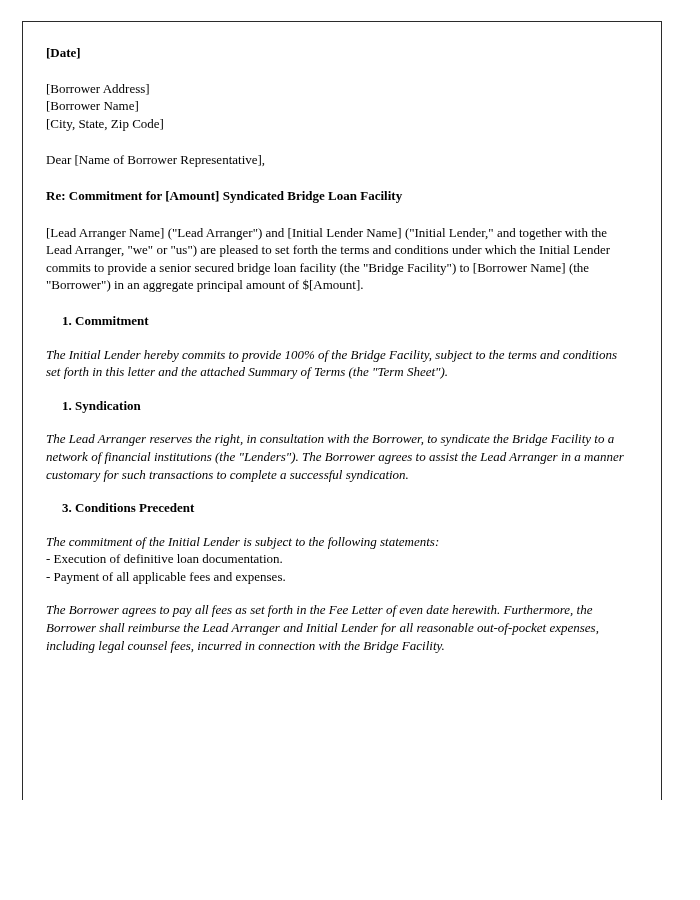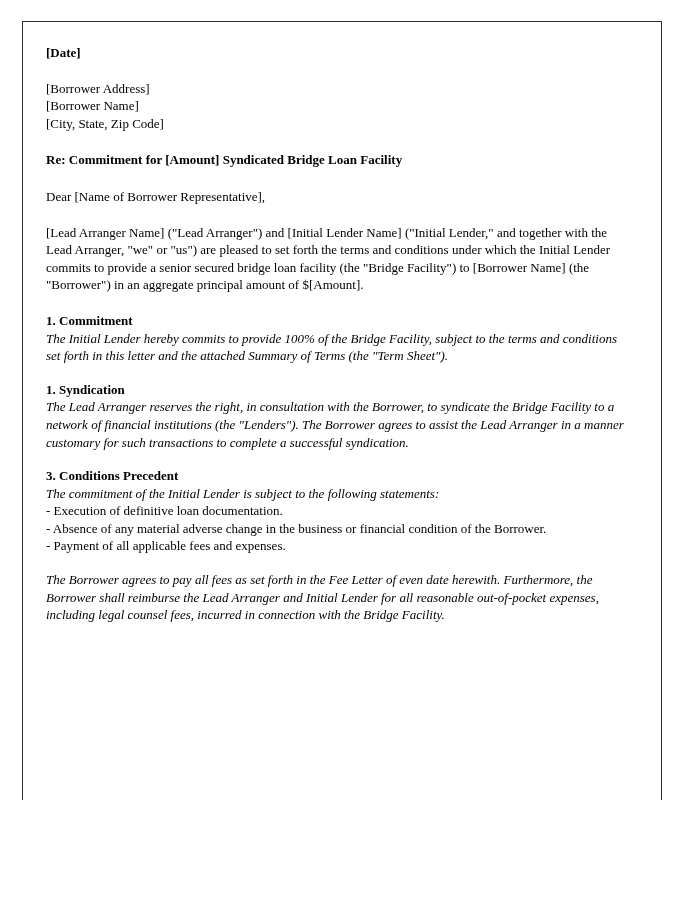--- a/index.html
+++ b/index.html
@@ -66,21 +66,21 @@
 
   .intro-para {
     margin: 0 0 18px 0;
   }
 
   .section {
     margin: 0 0 16px 0;
   }
   .section-heading {
     font-weight: bold;
-    margin: 0;
+    margin: 16px;
     display: block;
   }
   .section-para {
     margin: 0;
     display: block;
     font-style: italic;
   }
   .bullet-list {
     margin: 0;
     padding: 0;
@@ -99,42 +99,41 @@
   <div class="page-body">
 
     <p class="blk date-line">[Date]</p>
 
     <div class="address-block">
       <span class="addr-line">[Borrower Address]</span>
       <span class="addr-line">[Borrower Name]</span>
       <span class="addr-line">[City, State, Zip Code]</span>
     </div>
 
+    <p class="blk salutation">Dear [Name of Borrower Representative],</p>
+
     <p class="blk subject-line">Re: Commitment for [Amount] Syndicated Bridge Loan Facility</p>
-
-    <p class="blk salutation">Dear [Name of Borrower Representative],</p>
 
     <p class="blk intro-para">[Lead Arranger Name] ("Lead Arranger") and [Initial Lender Name] ("Initial Lender," and together with the Lead Arranger, "we" or "us") are pleased to set forth the terms and conditions under which the Initial Lender commits to provide a senior secured bridge loan facility (the "Bridge Facility") to [Borrower Name] (the "Borrower") in an aggregate principal amount of $[Amount].</p>
 
     <div class="section">
       <span class="section-heading">1. Commitment</span>
       <span class="section-para">The Initial Lender hereby commits to provide 100% of the Bridge Facility, subject to the terms and conditions set forth in this letter and the attached Summary of Terms (the "Term Sheet").</span>
     </div>
 
     <div class="section">
       <span class="section-heading">1. Syndication</span>
       <span class="section-para">The Lead Arranger reserves the right, in consultation with the Borrower, to syndicate the Bridge Facility to a network of financial institutions (the "Lenders"). The Borrower agrees to assist the Lead Arranger in a manner customary for such transactions to complete a successful syndication.</span>
     </div>
 
     <div class="section">
       <span class="section-heading">3. Conditions Precedent</span>
       <span class="section-para">The commitment of the Initial Lender is subject to the following statements:</span>
       <div class="bullet-list">
         <span class="bullet-item">- Execution of definitive loan documentation.</span>
-        <span class="bullet-item">- Absence of any material adverse change in the business or financial condition of the Borrower.</span>
         <span class="bullet-item">- Payment of all applicable fees and expenses.</span>
       </div>
     </div>
 
     <div class="section">
       <span class="section-para">The Borrower agrees to pay all fees as set forth in the Fee Letter of even date herewith. Furthermore, the Borrower shall reimburse the Lead Arranger and Initial Lender for all reasonable out-of-pocket expenses, including legal counsel fees, incurred in connection with the Bridge Facility.</span>
     </div>
 
 
   </div>

